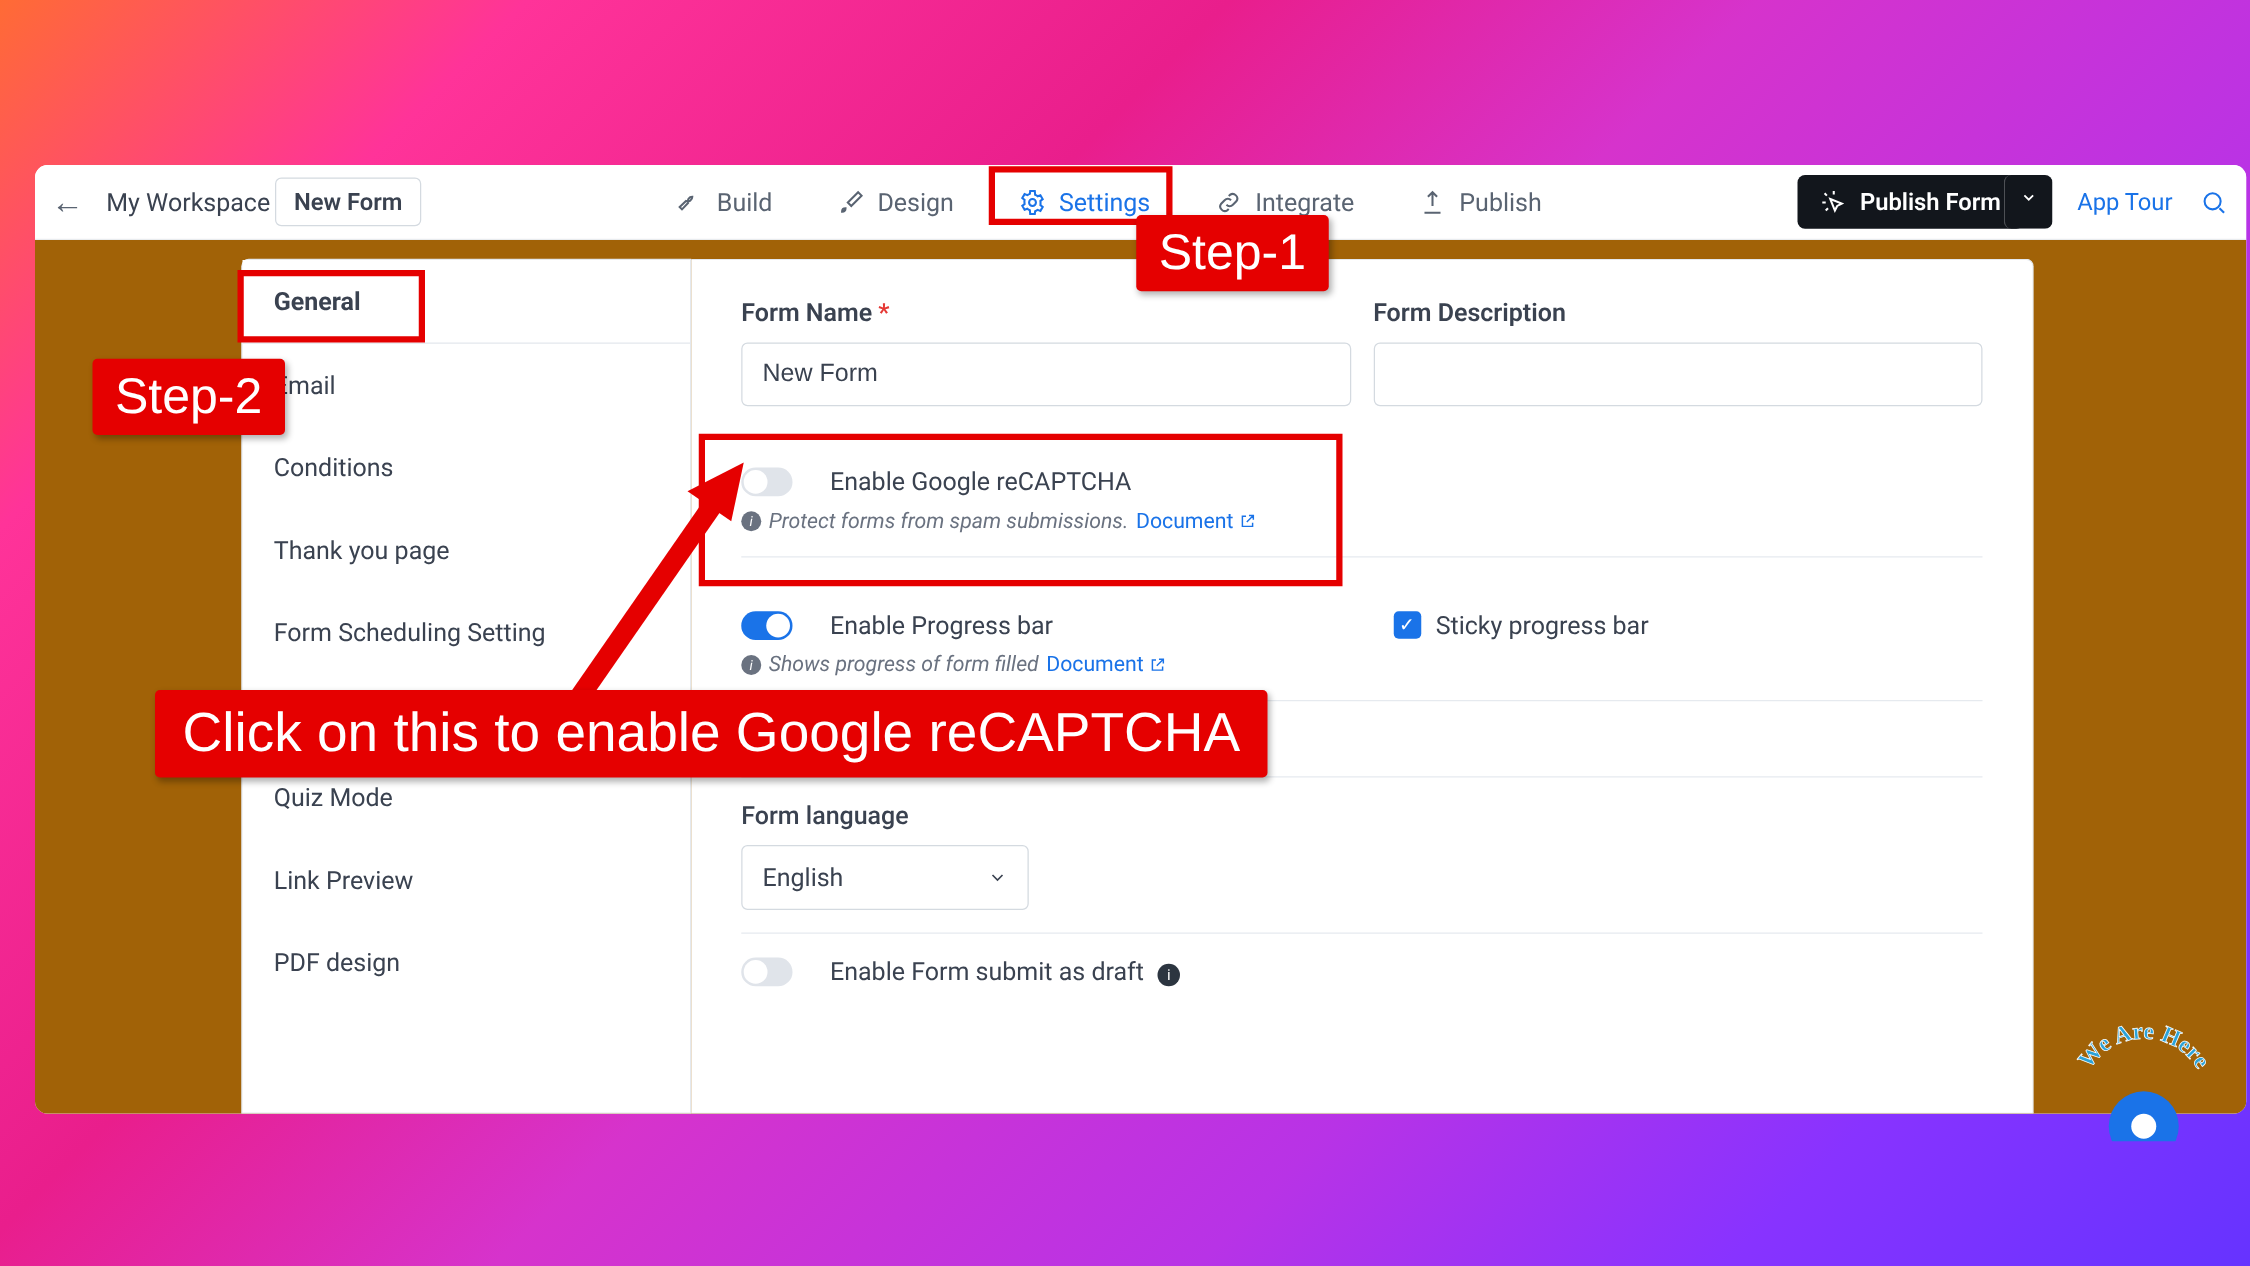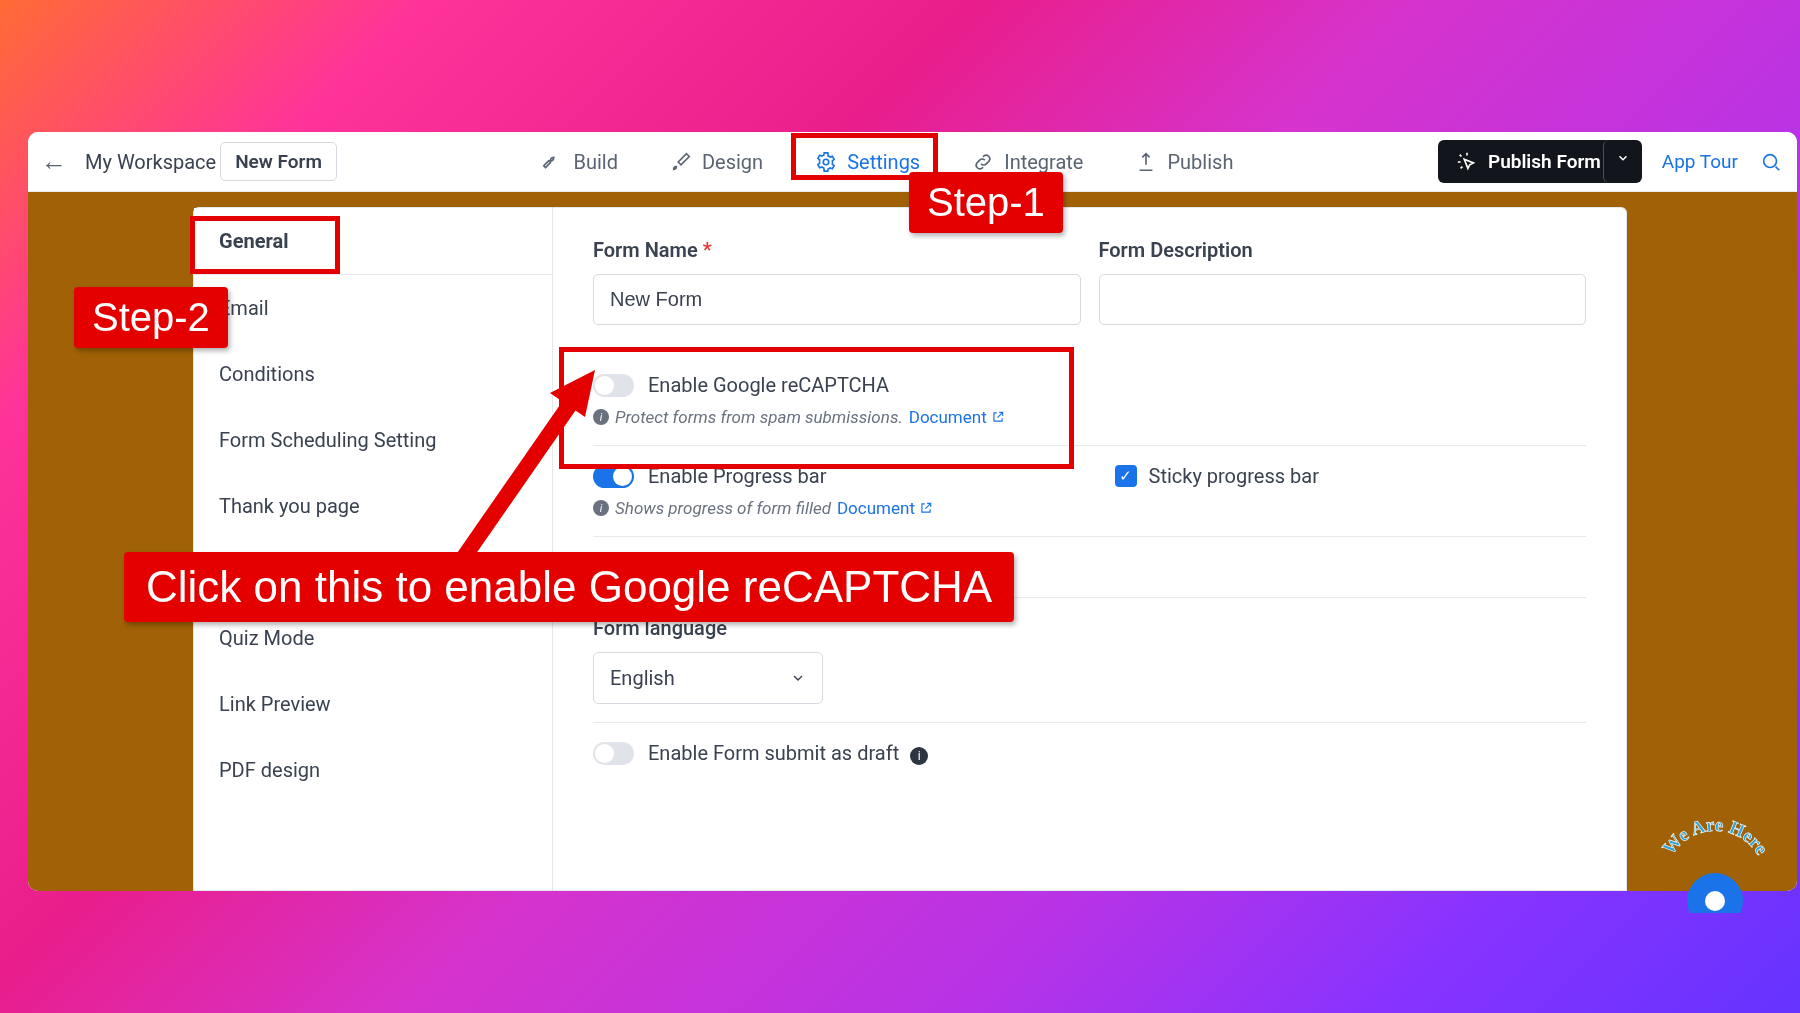--- a/index.html
+++ b/index.html
@@ -126,31 +126,31 @@
 .req { color: #e53935; }
 .text-input {
   width: 100%;
   padding: 13px 16px;
   border: 1px solid #d4dae0;
   border-radius: 5px;
   font-size: 20px;
   color: #3a4250;
 }
 .setting-block { padding: 18px 0; border-bottom: 1px solid #e6eaef; }
-.toggle-row { display: flex; align-items: center; gap: 14px; }
+.toggle-row { display: flex; align-items: center; gap: 30px; }
 .toggle { width: 41px; height: 23px; border-radius: 12px; position: relative; cursor: pointer; }
 .toggle-off { background: #e0e4ea; }
 .toggle-on { background: #1a73e8; }
 .toggle-knob { width: 19px; height: 19px; background: #fff; border-radius: 50%; position: absolute; top: 2px; }
 .toggle-off .toggle-knob { left: 2px; }
 .toggle-on .toggle-knob { right: 2px; }
 .toggle-label { font-size: 20px; color: #3a4250; }
 .helper { font-size: 17px; color: #6a7280; font-style: italic; margin-top: 10px; display: flex; align-items: center; gap: 6px; }
 .helper .doc-link { color: #1a73e8; font-style: normal; cursor: pointer; display: inline-flex; align-items: center; gap: 4px; }
-.two-col-setting { display: flex; gap: 50px; align-items: flex-start; }
+.two-col-setting { display: flex; gap: 50px; align-items: flex-start; margin-top: 24px; }
 .checkbox-row { display: flex; align-items: center; gap: 12px; }
 .checkbox { width: 22px; height: 22px; background: #1a73e8; border-radius: 4px; display: flex; align-items: center; justify-content: center; color: #fff; font-size: 15px; cursor: pointer; }
 .select-input {
   width: 230px;
   padding: 13px 16px;
   border: 1px solid #d4dae0;
   border-radius: 5px;
   font-size: 20px;
   color: #3a4250;
   display: flex;
@@ -249,22 +249,22 @@
           </svg>
       </div>
     </div>
   </div>
 
   <div class="body-area">
     <div class="sidebar">
       <div class="sidebar-item active">General</div>
       <div class="sidebar-item">Email</div>
       <div class="sidebar-item">Conditions</div>
+      <div class="sidebar-item">Thank you page</div>
       <div class="sidebar-item">Form Scheduling Setting</div>
-      <div class="sidebar-item">Thank you page</div>
       <div class="sidebar-item">Submit button setting</div>
       <div class="sidebar-item">Quiz Mode</div>
       <div class="sidebar-item">Link Preview</div>
       <div class="sidebar-item">PDF design</div>
     </div>
 
     <div class="content-panel">
       <div class="form-row">
         <div class="form-col">
           <label class="field-label"><span>Form Name</span> <span class="req">*</span></label>

